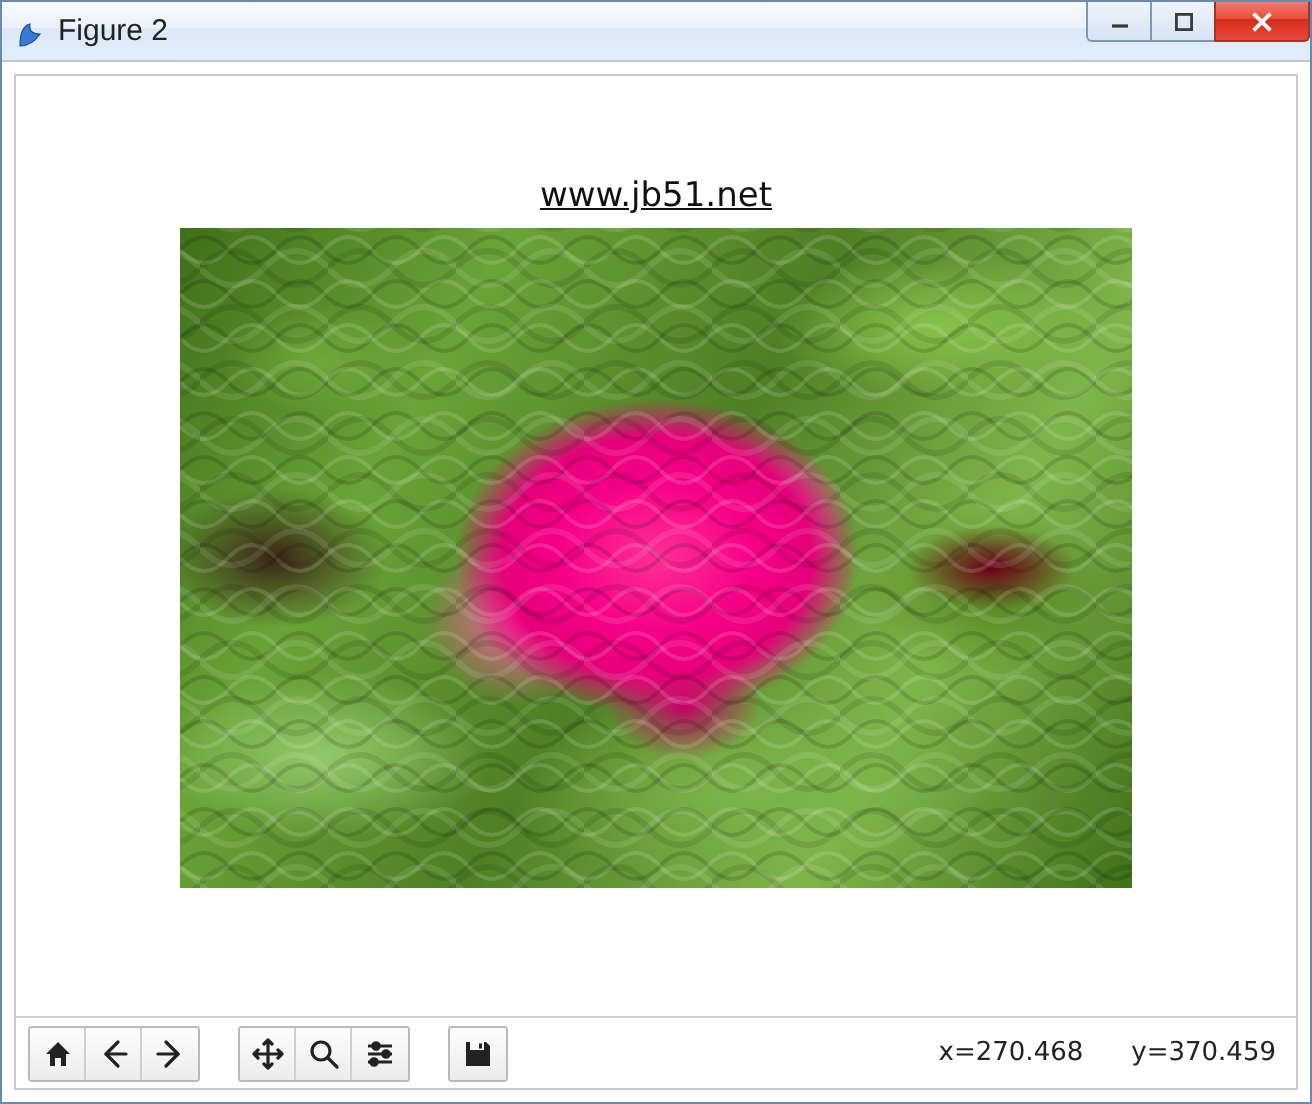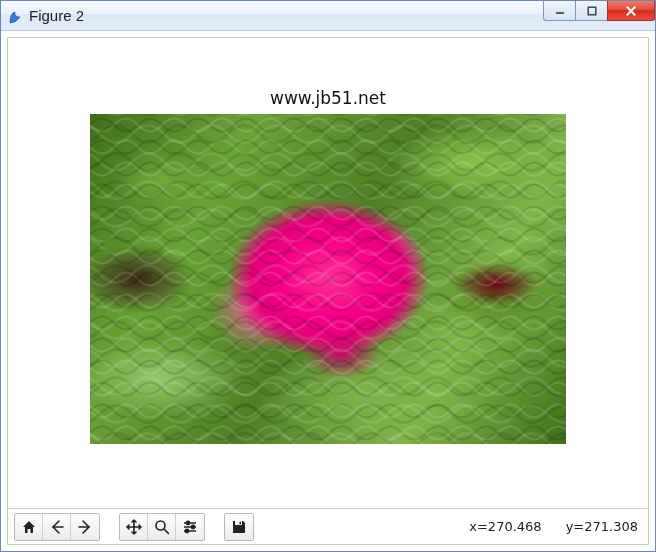--- a/index.html
+++ b/index.html
@@ -63,20 +63,21 @@
     flex: 1 1 auto;
     display: flex; flex-direction: column;
     align-items: center; justify-content: flex-start;
     padding-top: 50px;
     background: #fff;
     overflow: hidden;
   }
   .plot-title {
     font-size: 17px; color: #111; margin-bottom: 6px;
     font-family: "DejaVu Sans", Verdana, sans-serif;
+    text-decoration: underline;
   }
   .plot-box {
     width: 476px; height: 330px;
     position: relative;
     overflow: hidden;
     background: #3a6b1a;
   }
   
   .bg-leaves {
     position: absolute; inset: 0;
@@ -255,18 +256,18 @@
           <svg viewBox="0 0 16 16">
               <path d="M2 2 L12 2 L14 4 L14 14 L2 14 Z M4 2 L4 6 L11 6 L11 2 M8.5 2.8 L10 2.8 L10 5.2 L8.5 5.2 Z M4 9 L12 9 L12 14 L4 14 Z"></path>
             </svg>
         </div>
       </div>
 
       <div class="spacer"></div>
 
       <div class="status-coords">
         <span>x=270.468</span>
-        <span>y=271.308</span>
+        <span>y=370.459</span>
       </div>
     </div>
 
   </div>
 </div>
 
 </body></html>

